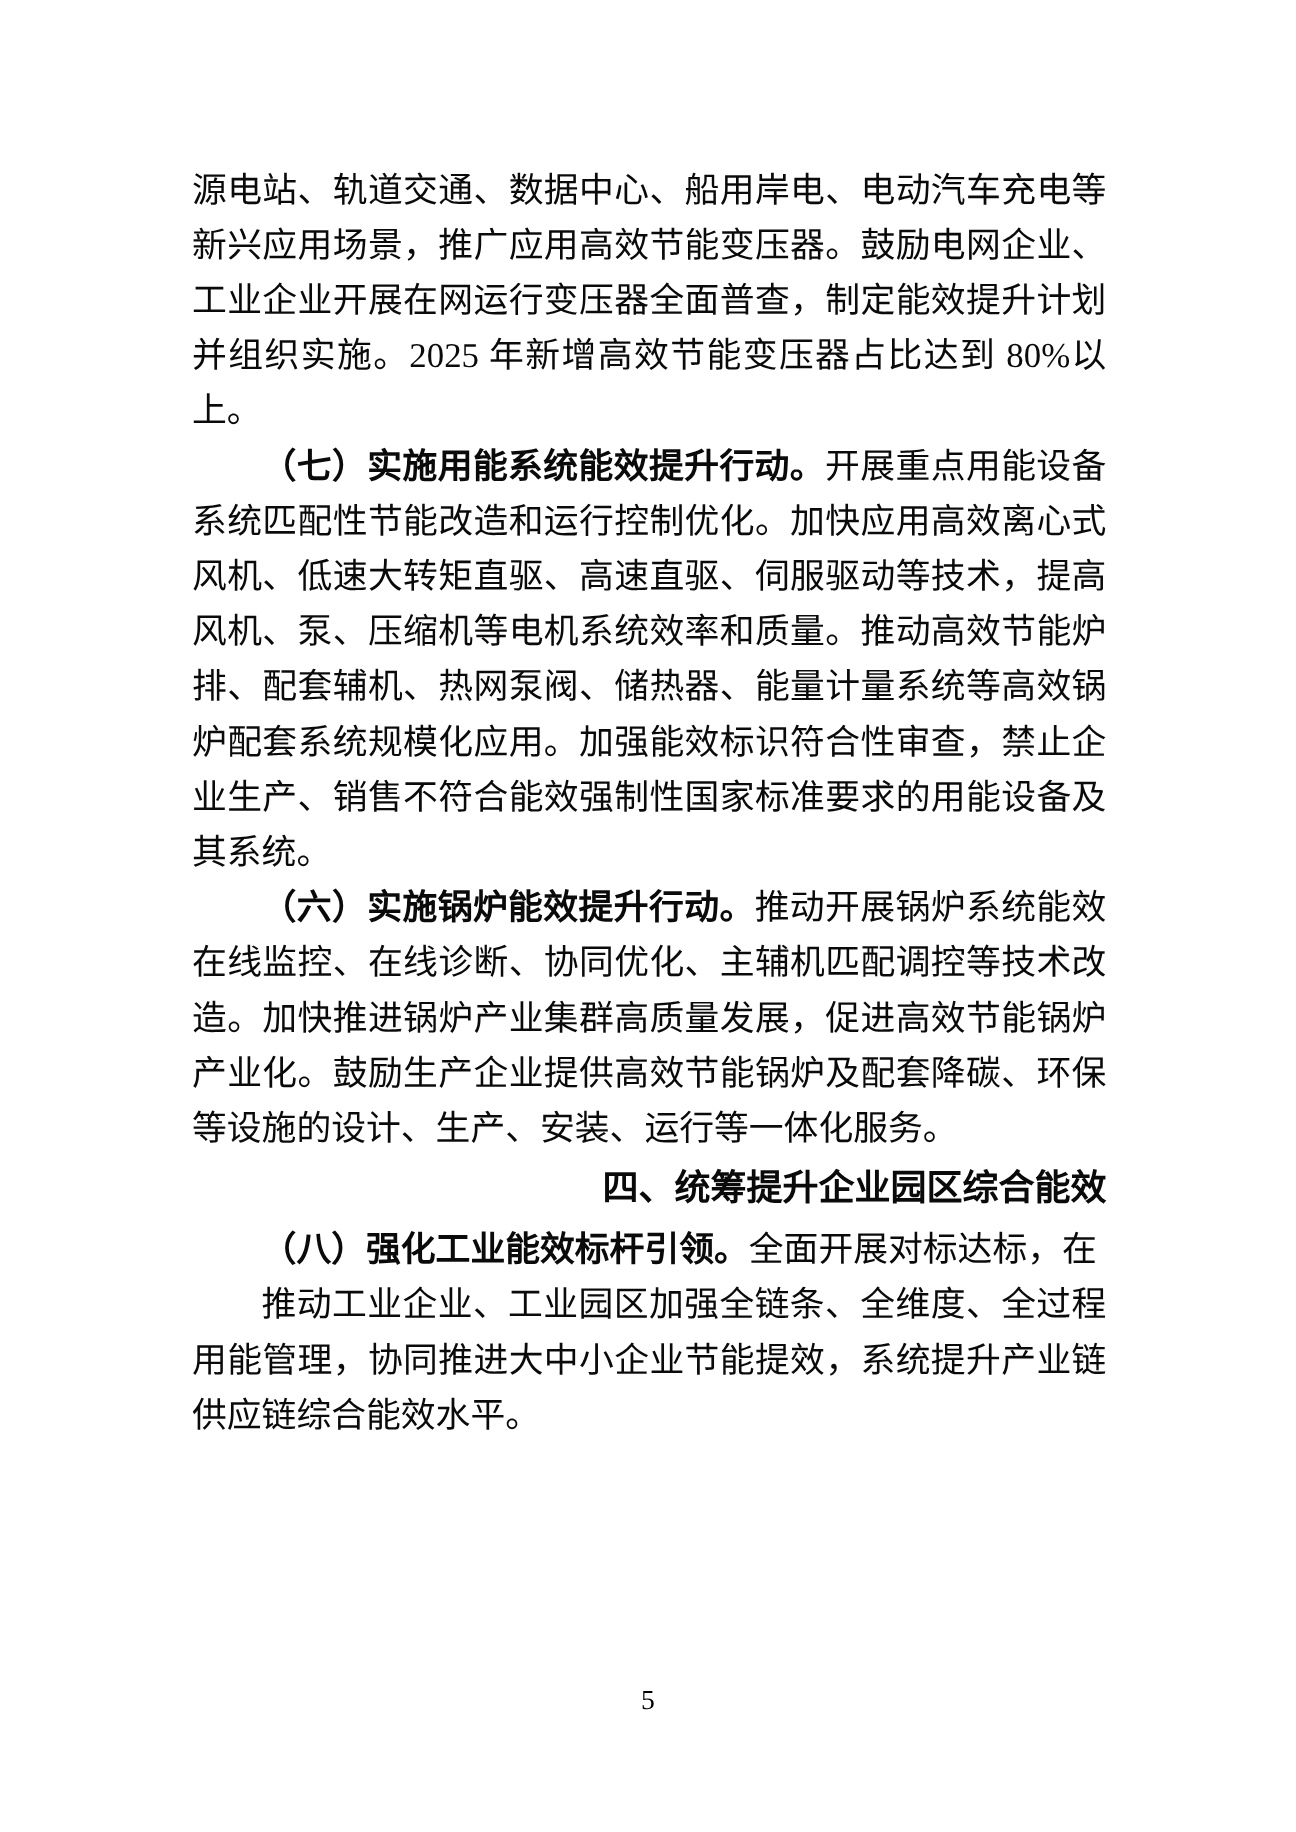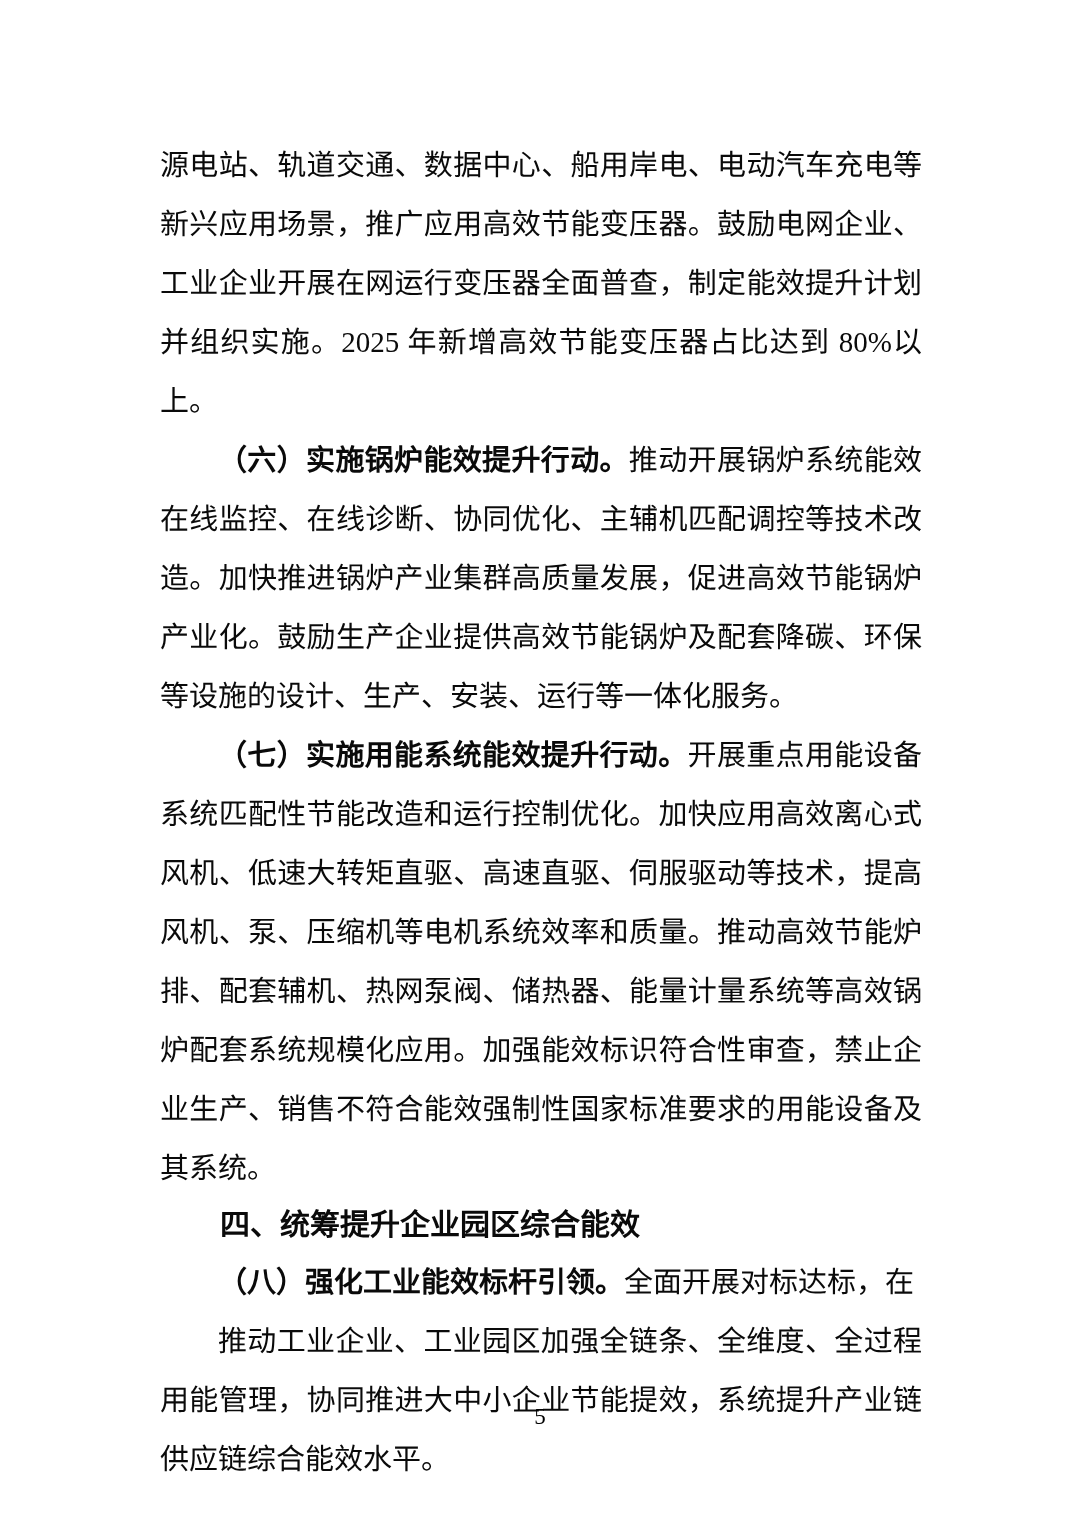--- a/index.html
+++ b/index.html
@@ -17,38 +17,39 @@
   }
   .content {
     position: absolute;
     left: 160px;
     top: 136px;
     width: 762px;
   }
   .para {
     margin: 0;
     font-size: 29px;
-    line-height: 59px;
+    line-height: 46px;
     text-align: justify;
     text-justify: inter-character;
     word-break: break-all;
   }
   .para.indent {
     text-indent: 2em;
   }
   .lead {
     font-weight: bold;
   }
   .heading {
     margin: 0;
     font-size: 30px;
     line-height: 54.6px;
     font-weight: bold;
     text-indent: 2em;
     font-family: "Liberation Sans", "DejaVu Sans", sans-serif;
+    text-align: right;
   }
   .footer {
     position: absolute;
     left: 0;
     top: 1404px;
     width: 100%;
     text-align: center;
   }
   .page-number {
     font-size: 23px;
@@ -58,23 +59,23 @@
 </style>
 </head>
 <body>
 
 <div class="page">
 
   <div class="content">
 
     <p class="para">源电站、轨道交通、数据中心、船用岸电、电动汽车充电等新兴应用场景，推广应用高效节能变压器。鼓励电网企业、工业企业开展在网运行变压器全面普查，制定能效提升计划并组织实施。2025 年新增高效节能变压器占比达到 80%以上。</p>
 
+    <p class="para indent"><span class="lead">（七）实施用能系统能效提升行动。</span><span>开展重点用能设备系统匹配性节能改造和运行控制优化。加快应用高效离心式风机、低速大转矩直驱、高速直驱、伺服驱动等技术，提高风机、泵、压缩机等电机系统效率和质量。推动高效节能炉排、配套辅机、热网泵阀、储热器、能量计量系统等高效锅炉配套系统规模化应用。加强能效标识符合性审查，禁止企业生产、销售不符合能效强制性国家标准要求的用能设备及其系统。</span></p>
+
     <p class="para indent"><span class="lead">（六）实施锅炉能效提升行动。</span><span>推动开展锅炉系统能效在线监控、在线诊断、协同优化、主辅机匹配调控等技术改造。加快推进锅炉产业集群高质量发展，促进高效节能锅炉产业化。鼓励生产企业提供高效节能锅炉及配套降碳、环保等设施的设计、生产、安装、运行等一体化服务。</span></p>
-
-    <p class="para indent"><span class="lead">（七）实施用能系统能效提升行动。</span><span>开展重点用能设备系统匹配性节能改造和运行控制优化。加快应用高效离心式风机、低速大转矩直驱、高速直驱、伺服驱动等技术，提高风机、泵、压缩机等电机系统效率和质量。推动高效节能炉排、配套辅机、热网泵阀、储热器、能量计量系统等高效锅炉配套系统规模化应用。加强能效标识符合性审查，禁止企业生产、销售不符合能效强制性国家标准要求的用能设备及其系统。</span></p>
 
     <h2 class="heading">四、统筹提升企业园区综合能效</h2>
 
     <p class="para indent"><span class="lead">（八）强化工业能效标杆引领。</span><span>全面开展对标达标，在</span></p>
 
     <p class="para indent">推动工业企业、工业园区加强全链条、全维度、全过程用能管理，协同推进大中小企业节能提效，系统提升产业链供应链综合能效水平。</p>
 
   </div>
 
   <div class="footer">

